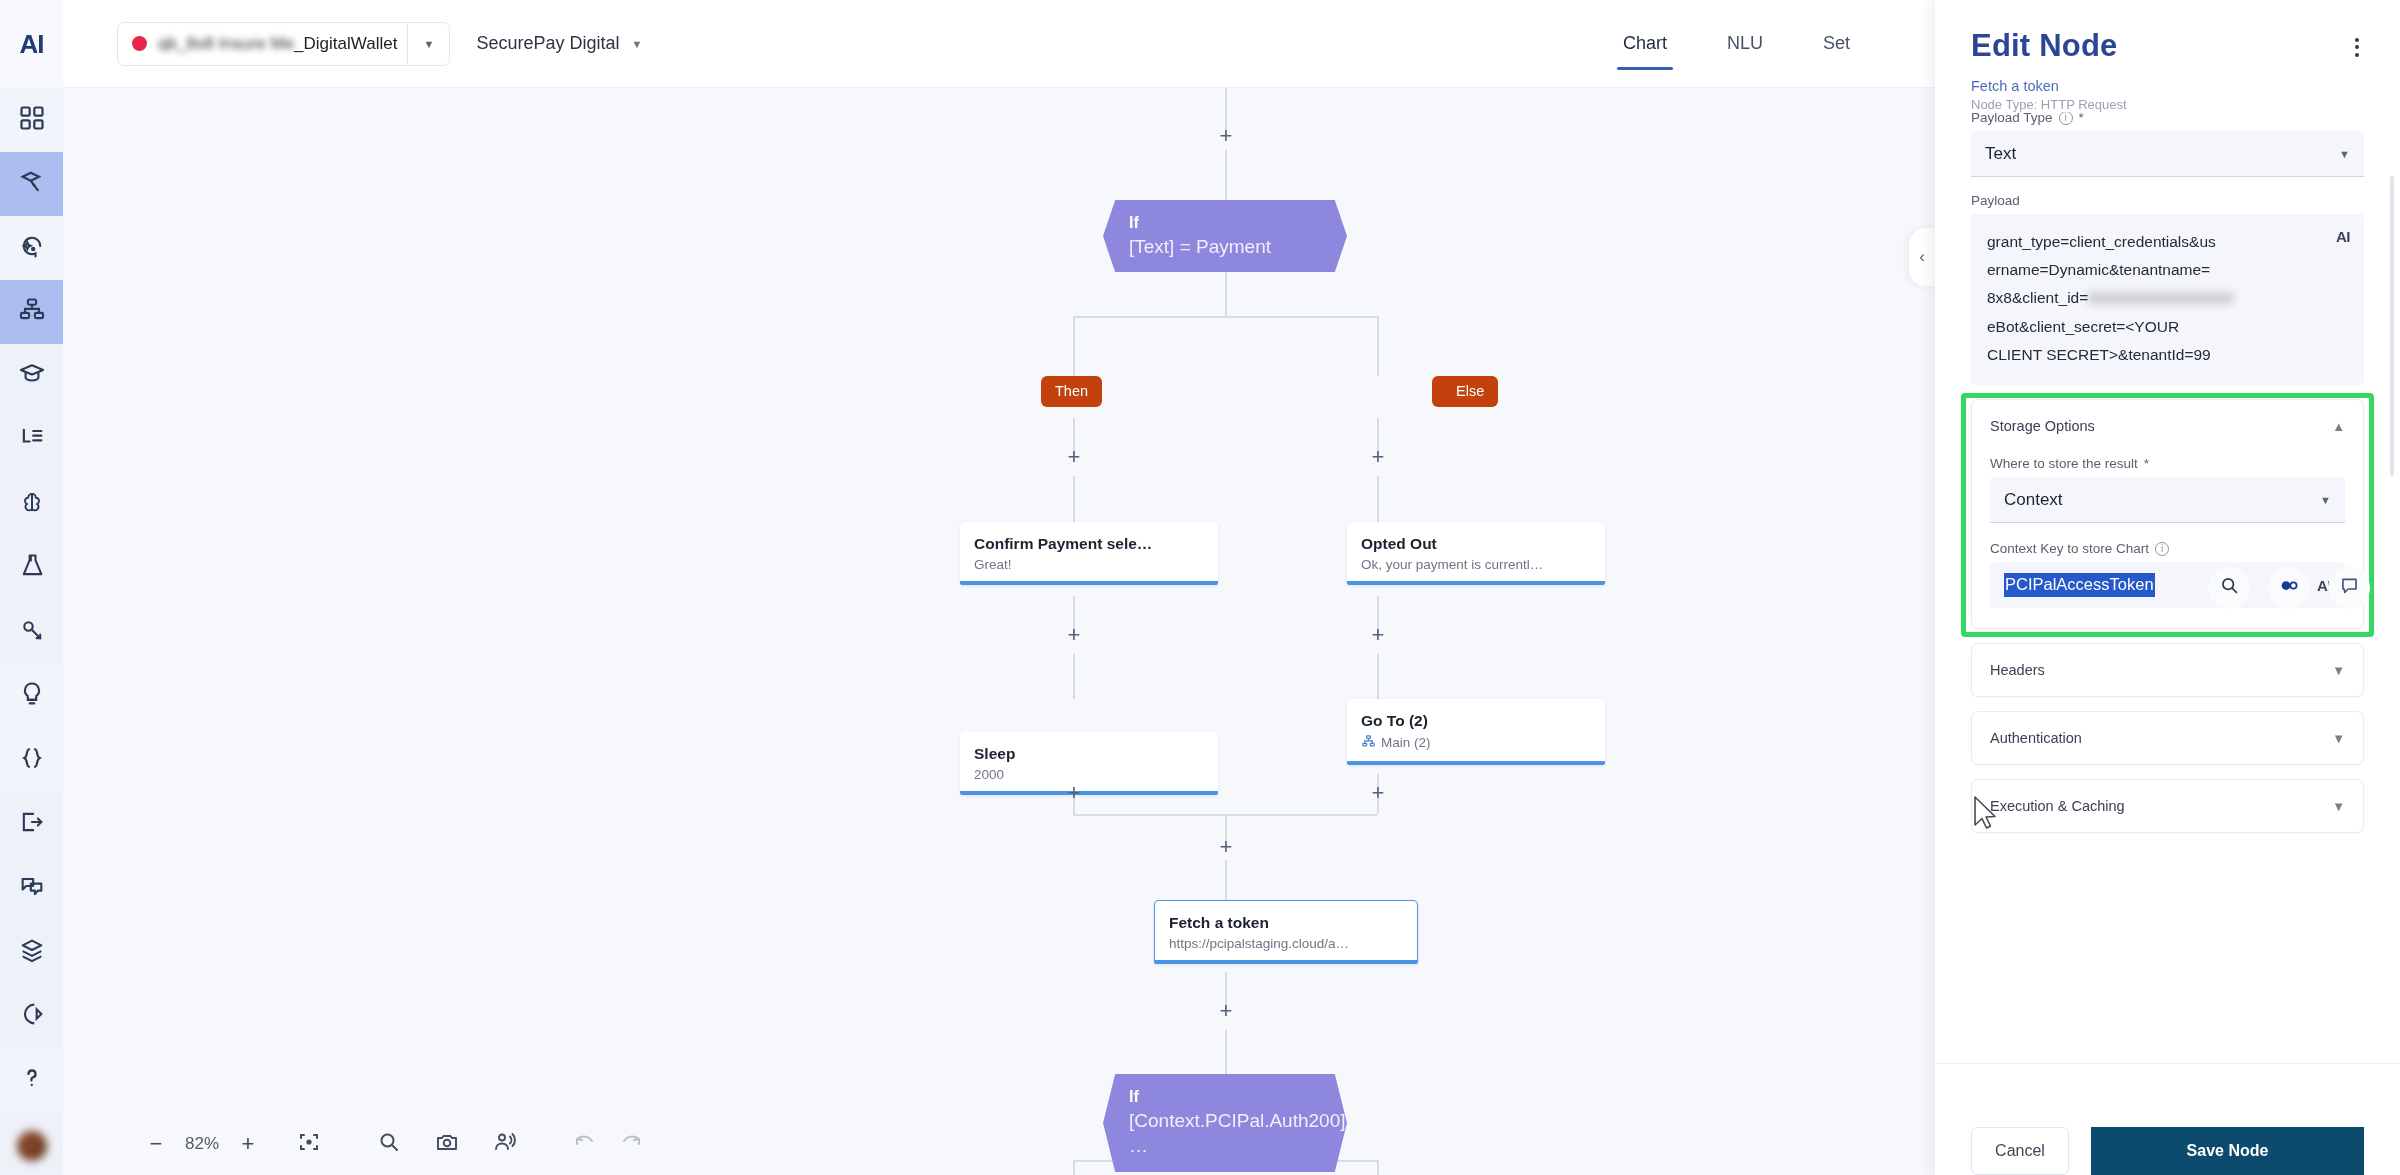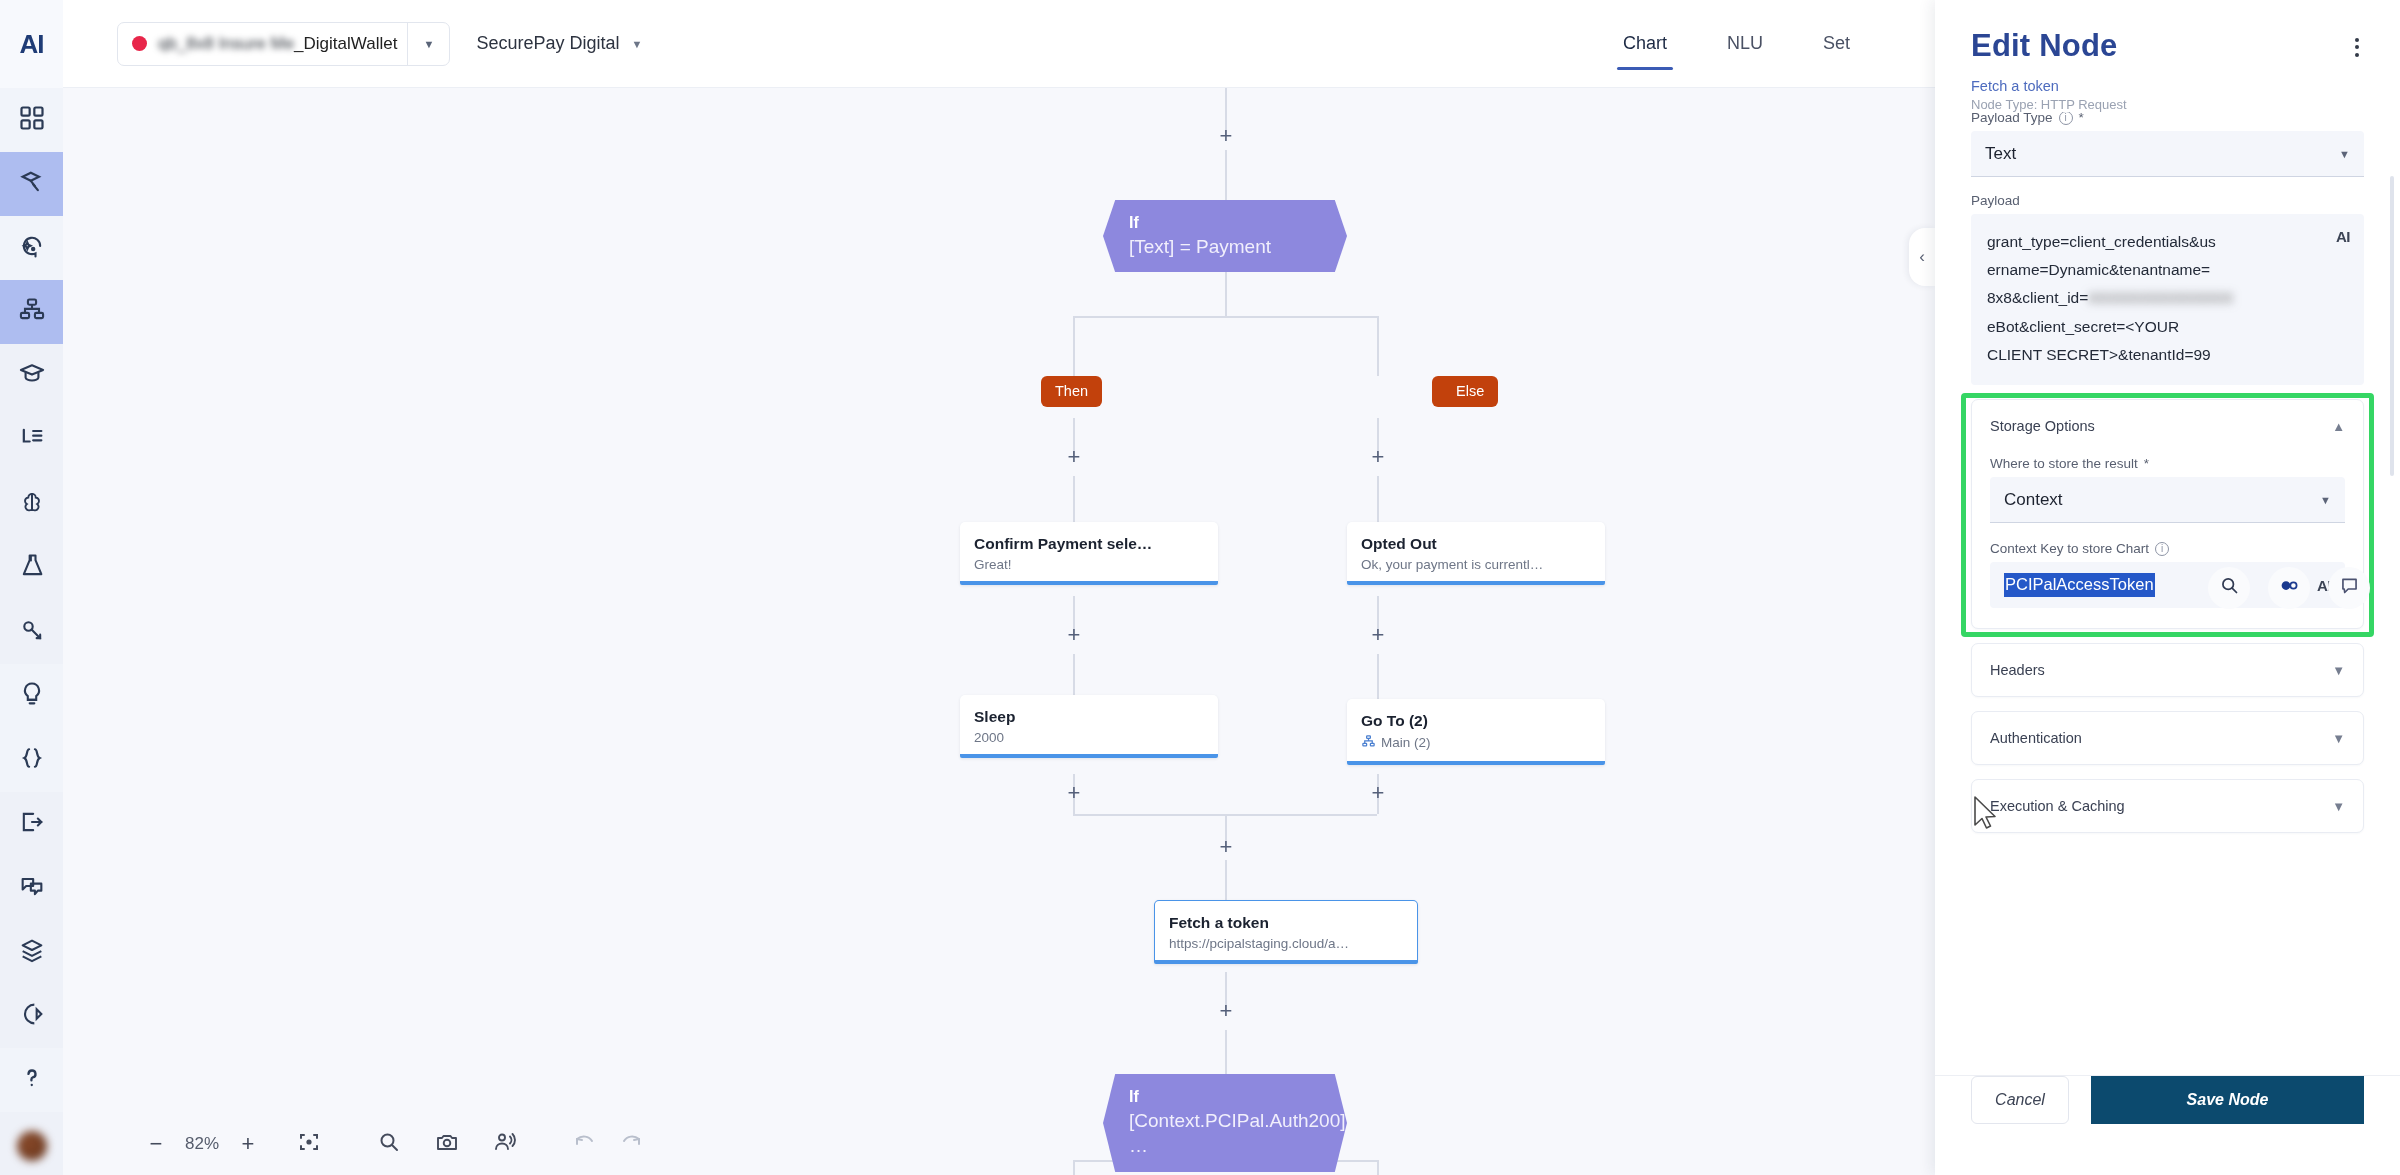--- a/index.html
+++ b/index.html
@@ -269,22 +269,22 @@
     font-size: 16.5px; cursor: text; position: relative;
   }
   .ctx-input .selected-text {
     background: #2558c8; color: #fff; padding: 2px 1px 3px 1px;
   }
   .ctx-input .ai {
     margin-left: auto; font-size: 15px; color: #3c4455; font-weight: 600; letter-spacing: -0.5px;
   }
 
   .rp-foot {
-    flex: none; height: 100px; border-top: 1px solid #edeff4;
-    display: flex; align-items: flex-start; padding: 0 36px; gap: 22px; font-style: italic;
+    flex: none; height: 112px; border-top: 1px solid #edeff4;
+    display: flex; align-items: flex-end; padding: 0 36px; gap: 22px;
   }
   .btn-cancel {
     width: 98px; height: 48px; border: 1px solid #e3e6ee; border-radius: 6px;
     background: #fff; color: #3d4455; font-size: 16px; cursor: pointer;
     display: flex; align-items: center; justify-content: center;
   }
   .btn-save {
     flex: 1; height: 48px; border-radius: 0;
     background: #0c4a6e; color: #fff; font-size: 16px; font-weight: 700;
     cursor: pointer; display: flex; align-items: center; justify-content: center;
@@ -576,21 +576,21 @@
     <div class="sub">Ok, your payment is currentl…</div>
   </div>
 
   <div class="node plus" style="left:1000px; top:536px;">
     <span>+</span>
   </div>
   <div class="node plus" style="left:1304px; top:536px;">
     <span>+</span>
   </div>
 
-  <div class="node cardnode" style="left:897px; top:607px; width:258px;">
+  <div class="node cardnode" style="left:897px; top:644px; width:258px;">
     <div class="ttl">Sleep</div>
     <div class="sub">2000</div>
   </div>
 
   <div class="node cardnode" style="left:1284px; top:611px; width:258px;">
     <div class="ttl">Go To (2)</div>
     <div class="sub">
       <span>
         <svg viewBox="0 0 24 24" width="15" height="15" fill="none" stroke="#4a7fd0" stroke-width="2">
           <rect x="9" y="3" width="6" height="4" rx="1"></rect>

